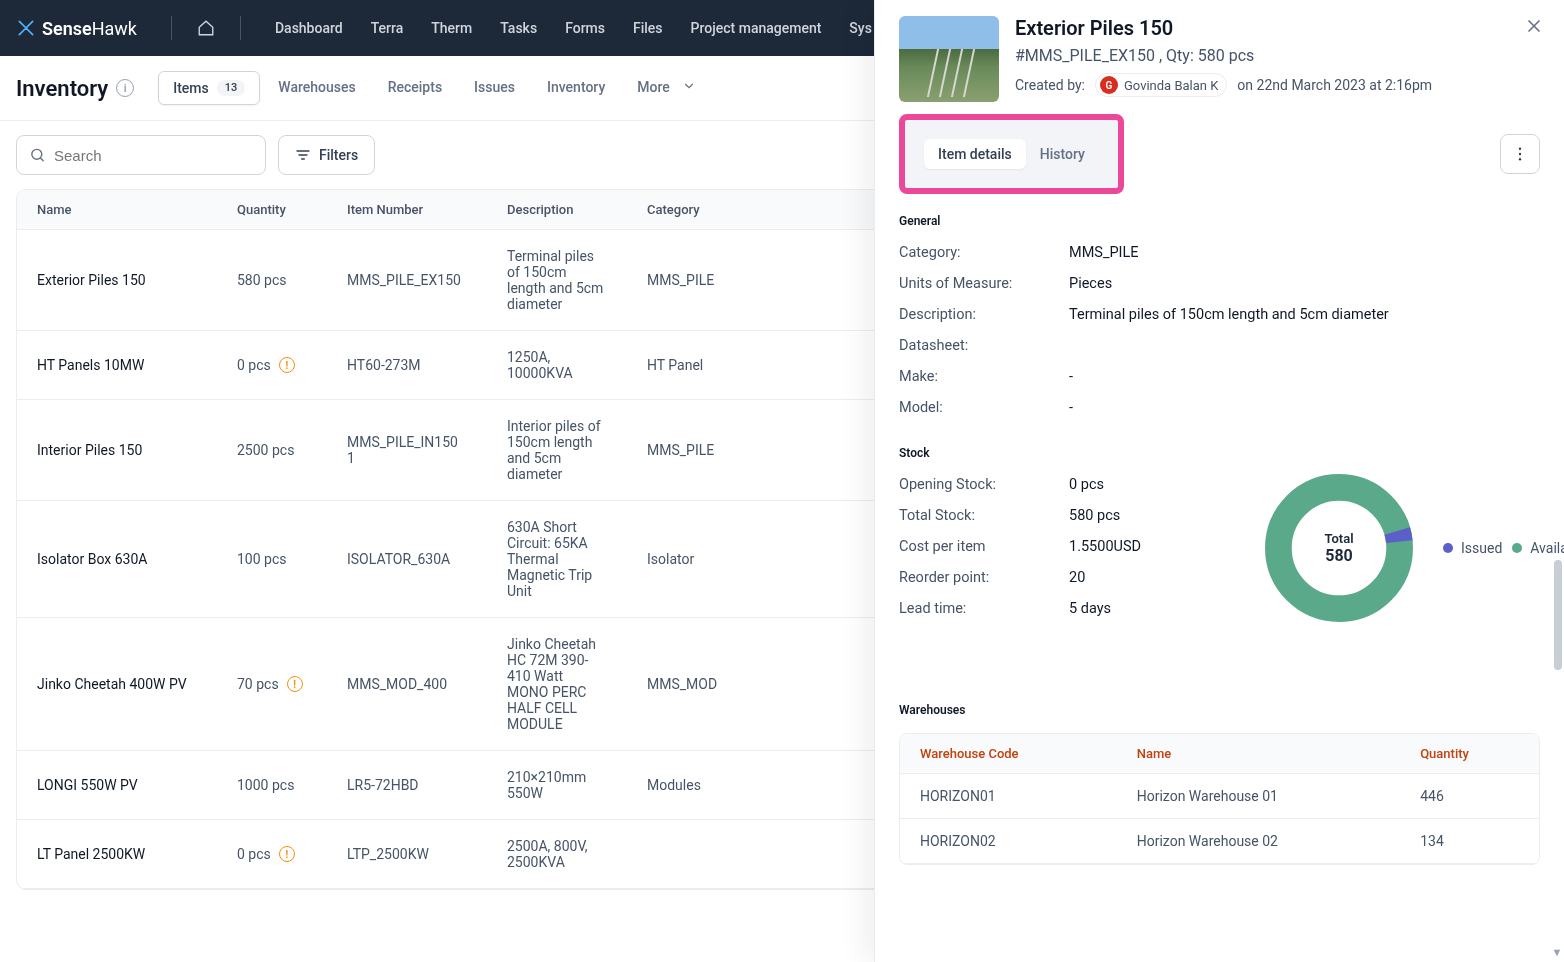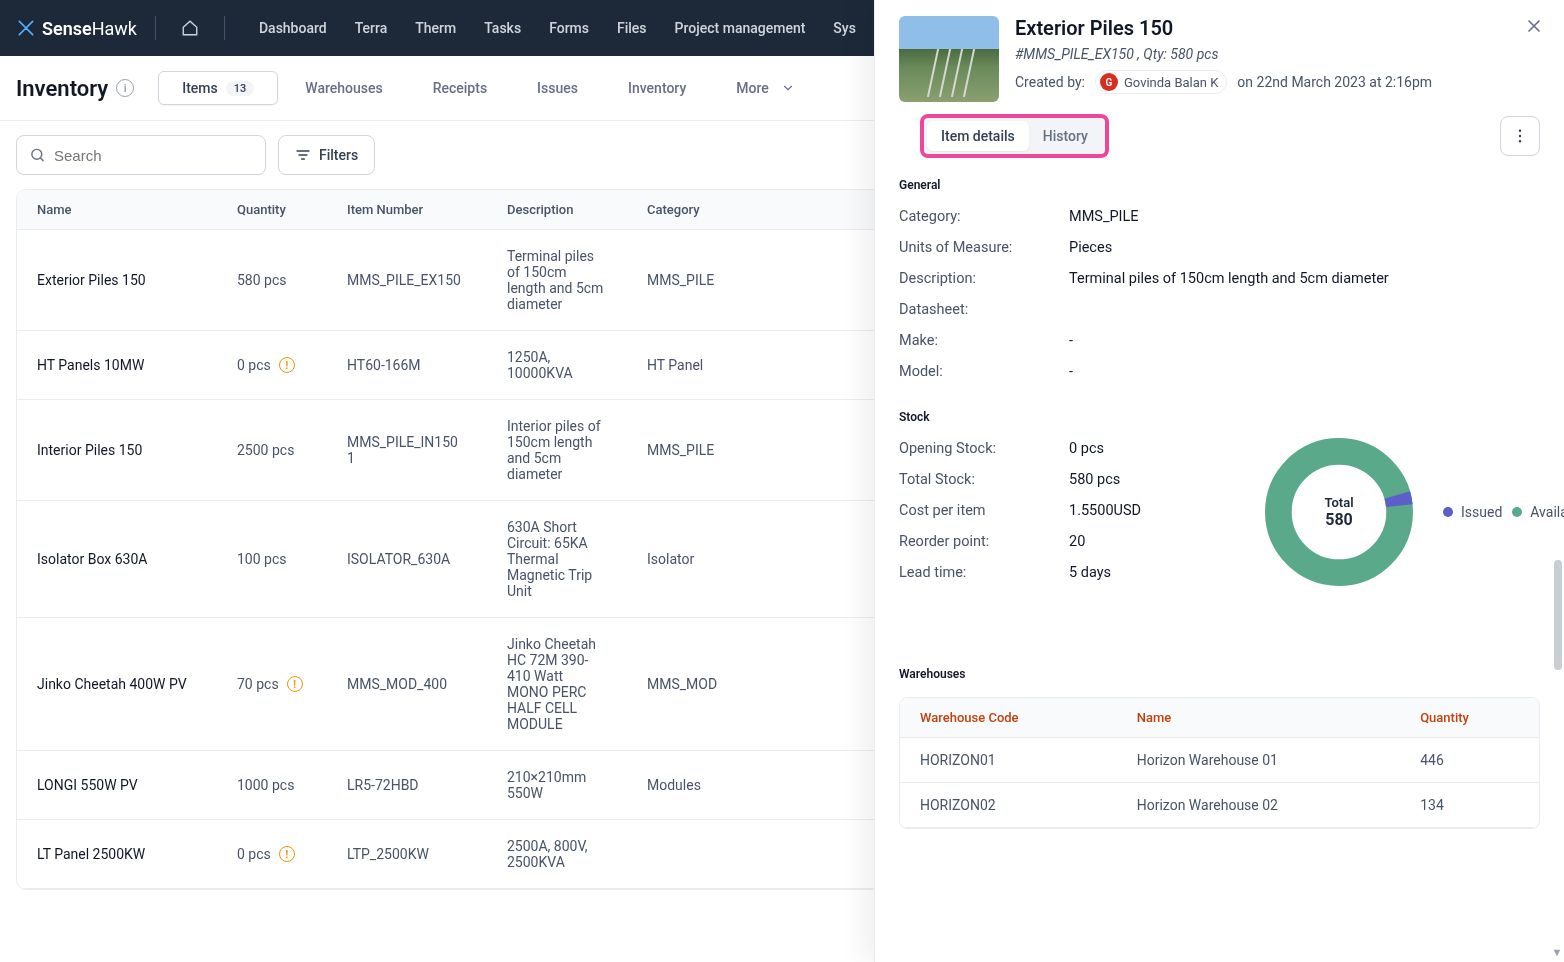--- a/index.html
+++ b/index.html
@@ -1,32 +1,32 @@
 <!DOCTYPE html>
 <html><head>
 <meta charset="utf-8">
 <style>
 * { box-sizing: border-box; margin: 0; padding: 0; }
 body { font-family: -apple-system, BlinkMacSystemFont, "Segoe UI", Roboto, sans-serif; font-size: 14px; color: #344054; background: #fff; overflow: hidden; }
 
 
 .topnav { height: 56px; background: #1D2939; display: flex; align-items: center; padding: 0 16px; gap: 8px; color: #D0D5DD; }
-.logo { display: flex; align-items: center; gap: 6px; font-weight: 600; font-size: 18px; color: #fff; margin-right: 0;}
+.logo { display: flex; align-items: center; gap: 6px; font-weight: 600; font-size: 18px; color: #fff; margin-right: 16px;}
 .logo svg { width: 20px; height: 20px; }
 .vdiv { width: 1px; height: 24px; background: #475467; margin: 0 10px; }
 .home-btn { width: 32px; height: 32px; border-radius: 6px; display:flex; align-items:center; justify-content:center; color:#D0D5DD;}
 .nav-items { display: flex; gap: 4px; margin-left: 4px;}
 .nav-item { padding: 8px 12px; color: #D0D5DD; font-weight: 500; font-size: 14px; border-radius:6px;}
 
 
 .subnav { height: 65px; display:flex; align-items:center; padding: 0 16px; gap: 24px; border-bottom:1px solid #EAECF0;}
 .page-title { font-size: 22px; font-weight: 600; color:#101828; display:flex; align-items:center; gap:8px;}
 .info-icon { width:18px; height:18px; border:1.5px solid #98A2B3; border-radius:50%; display:flex; align-items:center; justify-content:center; font-size:11px; color:#98A2B3; font-weight:600;}
 .tabs { display:flex; gap: 4px; }
-.tab { padding: 8px 23px; color:#667085; font-weight:500; display:flex; align-items:center; gap:8px; border-radius:6px;}
+.tab { padding: 8px 14px; color:#667085; font-weight:500; display:flex; gap:8px; border-radius:6px;}
 .tab.active { background:#fff; color:#344054; border:1px solid #D0D5DD; box-shadow:0 1px 2px rgba(16,24,40,.05);}
 .badge { background:#F2F4F7; color:#344054; border-radius:12px; padding: 1px 8px; font-size:11px; font-weight:500;}
 .tab .chev { margin-left:4px; }
 
 
 .controls { padding: 14px 16px; display:flex; gap:12px; }
 .search-box { width: 250px; height:40px; border:1px solid #D0D5DD; border-radius:8px; display:flex; align-items:center; padding:0 12px; gap:8px; color:#667085;}
 .search-box input { border:none; outline:none; flex:1; font-size:15px; color:#344054; background:transparent;}
 .filter-btn { height:40px; border:1px solid #D0D5DD; border-radius:8px; display:flex; align-items:center; padding:0 16px; gap:8px; font-weight:500; color:#344054;}
 
@@ -38,28 +38,28 @@
 table.items tbody td:first-child { color:#101828; }
 .qty-cell { display:flex; align-items:center; gap:8px; }
 .warn-dot { width:16px; height:16px; border:1.5px solid #F79009; border-radius:50%; display:inline-flex; align-items:center; justify-content:center; color:#F79009; font-size:10px; font-weight:700;}
 
 
 .panel { position:absolute; top:0; right:0; bottom:0; width: 690px; background:#fff; border-left:1px solid #EAECF0; box-shadow:-12px 0 24px rgba(16,24,40,.06); display:flex; flex-direction:column; }
 .panel-head { padding: 16px 24px 12px; display:flex; gap:16px; position:relative;}
 .thumb { width:100px; height:86px; border-radius:6px; background: linear-gradient(to bottom, #8fbfe8 0%, #8fbfe8 38%, #4a6b3f 38%, #6a8a5a 60%, #8aa070 100%); flex-shrink:0; position:relative; overflow:hidden;}
 .thumb::after { content:""; position:absolute; left:45%; top:38%; bottom:6%; width:2px; background:#d8d8d2; box-shadow: 12px 0 0 #d8d8d2, 24px 0 0 #d8d8d2, -12px 0 0 #d8d8d2; transform: skewX(-12deg);}
 .panel-title { font-size:20px; font-weight:600; color:#101828; margin-bottom:6px;}
-.panel-sub { color:#475467; font-size:14px; margin-bottom:8px;font-style:italic;}
+.panel-sub { color:#475467; font-size:16px; margin-bottom:8px;}
 .panel-meta { display:flex; align-items:center; gap:10px; color:#475467; font-size:14px;}
 .chip { display:inline-flex; align-items:center; gap:6px; border:1px solid #EAECF0; border-radius:14px; padding: 2px 8px 2px 4px; font-size:13px;}
 .chip .av { width:18px; height:18px; border-radius:50%; background:#D92D20; color:#fff; font-size:10px; display:flex; align-items:center; justify-content:center; font-weight:600;}
 .close-x { position:absolute; right:20px; top:16px; color:#667085; font-size:20px; }
 
 .panel-tabs-row { padding: 0 24px 14px; display:flex; align-items:center; justify-content:space-between;}
-.seg { display:inline-flex; background:#F2F4F7; border:4px solid #ec4899; border-radius:8px; padding:3px;margin-left:21px;}
+.seg { display:inline-flex; background:#F2F4F7; border:6px solid #ec4899; border-radius:8px; padding:19px;}
 .seg-btn { padding: 7px 14px; border-radius:6px; color:#667085; font-weight:500; font-size:14px;}
 .seg-btn.active { background:#fff; color:#344054; box-shadow:0 1px 2px rgba(16,24,40,.06);}
 .kebab { width:40px; height:40px; border:1px solid #D0D5DD; border-radius:8px; display:flex; align-items:center; justify-content:center; color:#344054;}
 
 .panel-body { padding: 0 24px 24px; overflow:auto; flex:1;}
 .sect { font-weight:600; color:#101828; margin: 6px 0 16px; font-size:12px;}
 .kv { display:grid; grid-template-columns: 170px 1fr; row-gap: 14px; margin-bottom: 30px; font-size:14.5px;}
 .kv .k { color:#475467; }
 .kv .v { color:#101828; }
 
@@ -172,21 +172,21 @@
           </td>
     <td>MMS_PILE_EX150</td>
     <td style="max-width:100px">Terminal piles of 150cm length and 5cm diameter</td>
     <td>MMS_PILE</td>
         </tr>
         <tr>
     <td>HT Panels 10MW</td>
     <td>
             <span class="qty-cell">0 pcs<span class="warn-dot">!</span></span>
           </td>
-    <td>HT60-166M</td>
+    <td>HT60-273M</td>
     <td style="max-width:100px">1250A, 10000KVA</td>
     <td>HT Panel</td>
         </tr>
         <tr>
     <td>Interior Piles 150</td>
     <td>
             <span class="qty-cell">2500 pcs</span>
           </td>
     <td>MMS_PILE_IN150 1</td>
     <td style="max-width:100px">Interior piles of 150cm length and 5cm diameter</td>

